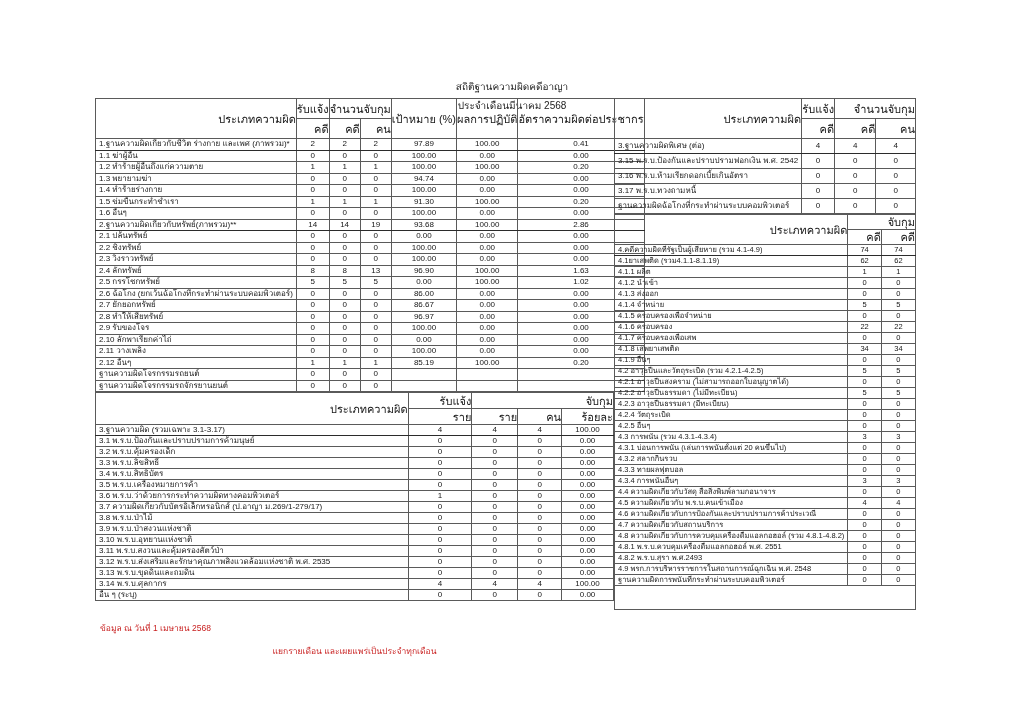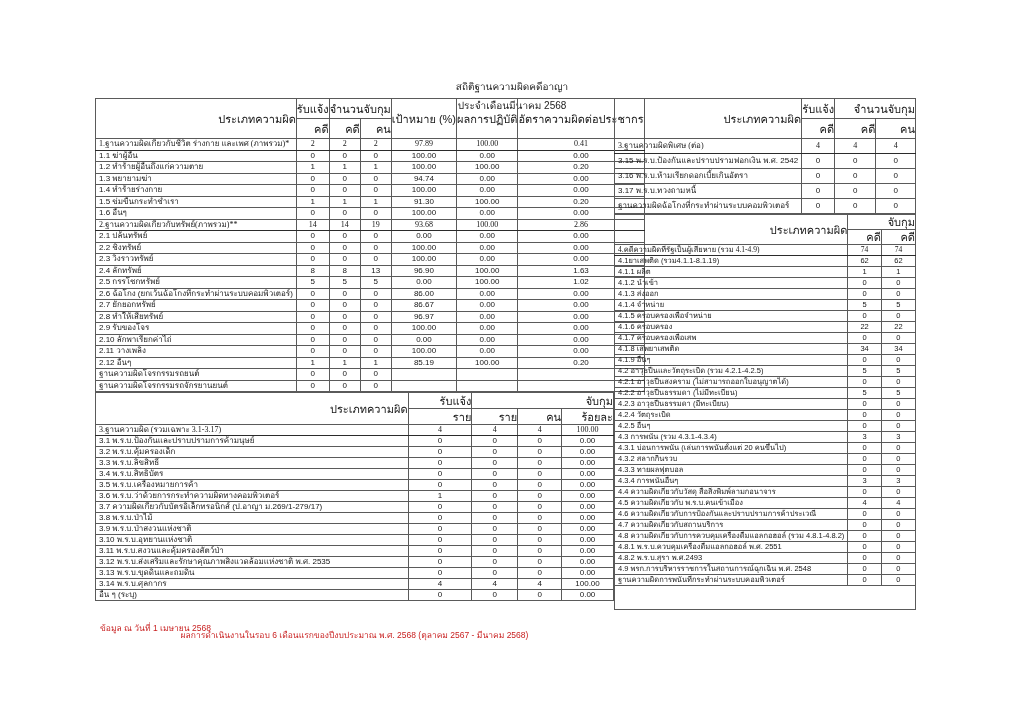--- a/index.html
+++ b/index.html
@@ -30,21 +30,21 @@
 
   .tA th { height:20px; }
   .tA td { height:11.5px; }
   .tB th { height:16px; }
   .tB td { height:10.9px; }
   .tC th { height:20px; }
   .tC td { height:15px;margin-top:30px; }
   .tD th { height:15px; }
   .tD td { height:10.6px; font-size:7.5px; }
 
-  tr.section td { border-top:1.6px solid #2b2b2b; border-bottom:1.6px solid #2b2b2b;font-family:Liberation Serif, serif; }
+  tr.section td { border-top:1.6px solid #2b2b2b; border-bottom:1.6px solid #2b2b2b; }
 
   .empty-box { width:302px; height:24px; border:1px solid #5a5a5a; border-top:none; }
 
   .red { color:#c81e1e; }
   .note-date { position:absolute; left:100px; top:621px; font-size:8.5px; }
   .note-1 { position:absolute; left:95px;  top:628px; width:519px; text-align:center; font-size:8.5px; }
   .note-2 { position:absolute; left:95px;  top:644px; width:519px; text-align:center; font-size:8.5px; }
 </style>
 </head>
 <body>
@@ -656,15 +656,15 @@
           </tbody>
       </table>
 
       <div class="empty-box"></div>
 
     </div>
 
   </div>
 
   <div class="note-date red">ข้อมูล ณ วันที่ 1 เมษายน 2568</div>
-  <div class="note-1 red">ผลการดำเนินงานในรอบ 6 เดือนแรกของปีงบประมาณ พ.ศ. 2568 (ตุลาคม 2567 - มีนาคม 2568)</div>
+  <div class="note-2 red">แยกรายเดือน และเผยแพร่เป็นประจำทุกเดือน</div>
 
 </div>
 
 </body></html>

